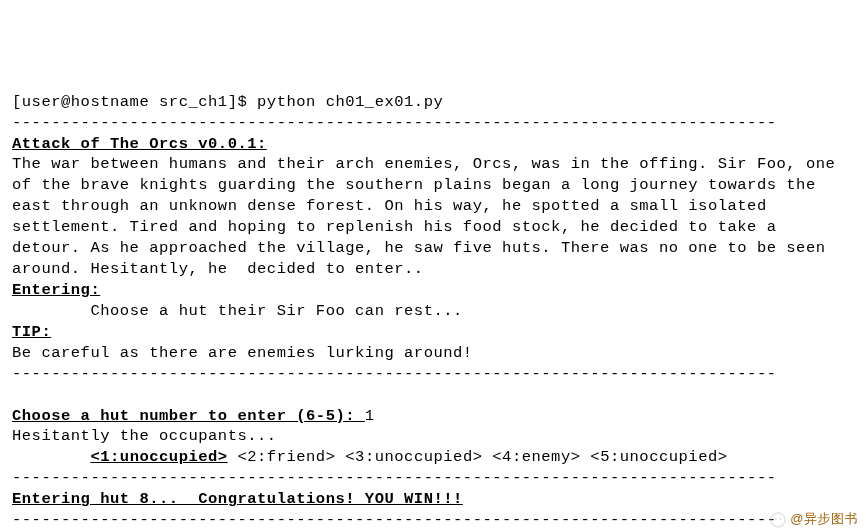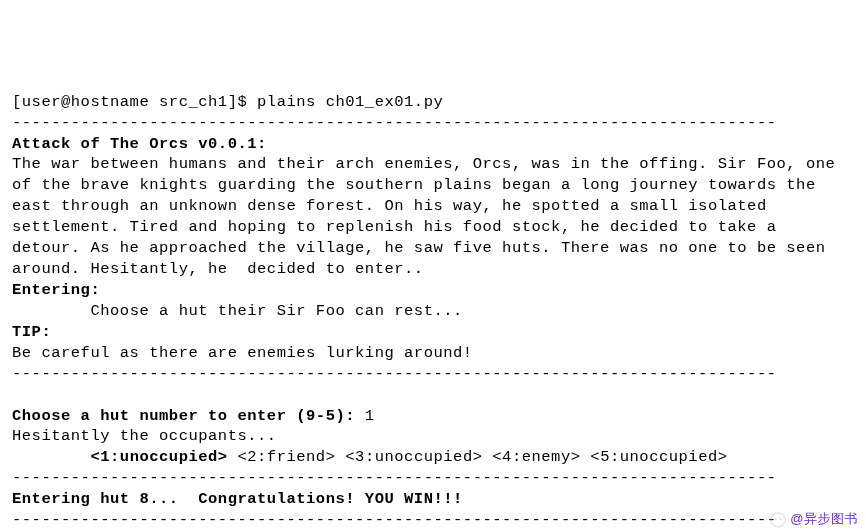--- a/index.html
+++ b/index.html
@@ -13,51 +13,52 @@
       line-height: 1.35;
       background: #ffffff;
       color: #000000;
       padding: 8px 12px;
       white-space: pre-wrap;
       width: 866px;
       letter-spacing: 0.5px;
     }
     .bold {
       font-weight: bold;
+      text-decoration: underline;
     }
     .watermark {
       position: fixed;
       right: 8px;
       bottom: 4px;
       font-family: sans-serif;
       font-size: 13px;
-      color: #6d28d9;
+      color: #a16207;
       pointer-events: none;
     }
     .watermark svg {
       vertical-align: middle;
       opacity: 0.5;
     }
   </style>
 </head>
 <body>
 
 
 
-<div><span>[user@hostname src_ch1]$ plains ch01_ex01.py</span>
+<div><span>[user@hostname src_ch1]$ python ch01_ex01.py</span>
 <span>------------------------------------------------------------------------------</span>
 <span class="bold">Attack of The Orcs v0.0.1:</span>
 <span>The war between humans and their arch enemies, Orcs, was in the offing. Sir Foo, one of the brave knights guarding the southern plains began a long journey towards the east through an unknown dense forest. On his way, he spotted a small isolated settlement. Tired and hoping to replenish his food stock, he decided to take a detour. As he approached the village, he saw five huts. There was no one to be seen around. Hesitantly, he  decided to enter..</span>
 <span class="bold">Entering:</span>
 <span>        Choose a hut their Sir Foo can rest...</span>
 <span class="bold">TIP:</span>
 <span>Be careful as there are enemies lurking around!</span>
 <span>------------------------------------------------------------------------------</span>
 
-<span class="bold">Choose a hut number to enter (9-5): </span><span>1</span>
+<span class="bold">Choose a hut number to enter (6-5): </span><span>1</span>
 <span>Hesitantly the occupants...</span>
 <span>        </span><span class="bold">&lt;1:unoccupied&gt;</span><span> &lt;2:friend&gt; </span><span>&lt;3:unoccupied&gt; </span><span>&lt;4:enemy&gt; </span><span>&lt;5:unoccupied&gt;</span>
 <span>------------------------------------------------------------------------------</span>
 <span class="bold">Entering hut 8...  Congratulations! YOU WIN!!!</span>
 <span>------------------------------------------------------------------------------</span>
 </div>
 
 <div class="watermark"><svg width="16" height="16" viewBox="0 0 16 16">
       <circle cx="8" cy="8" r="7" fill="none" stroke="#ccc" stroke-width="1.5"></circle>
       <circle cx="5.5" cy="7" r="1.2" fill="#ccc"></circle>

